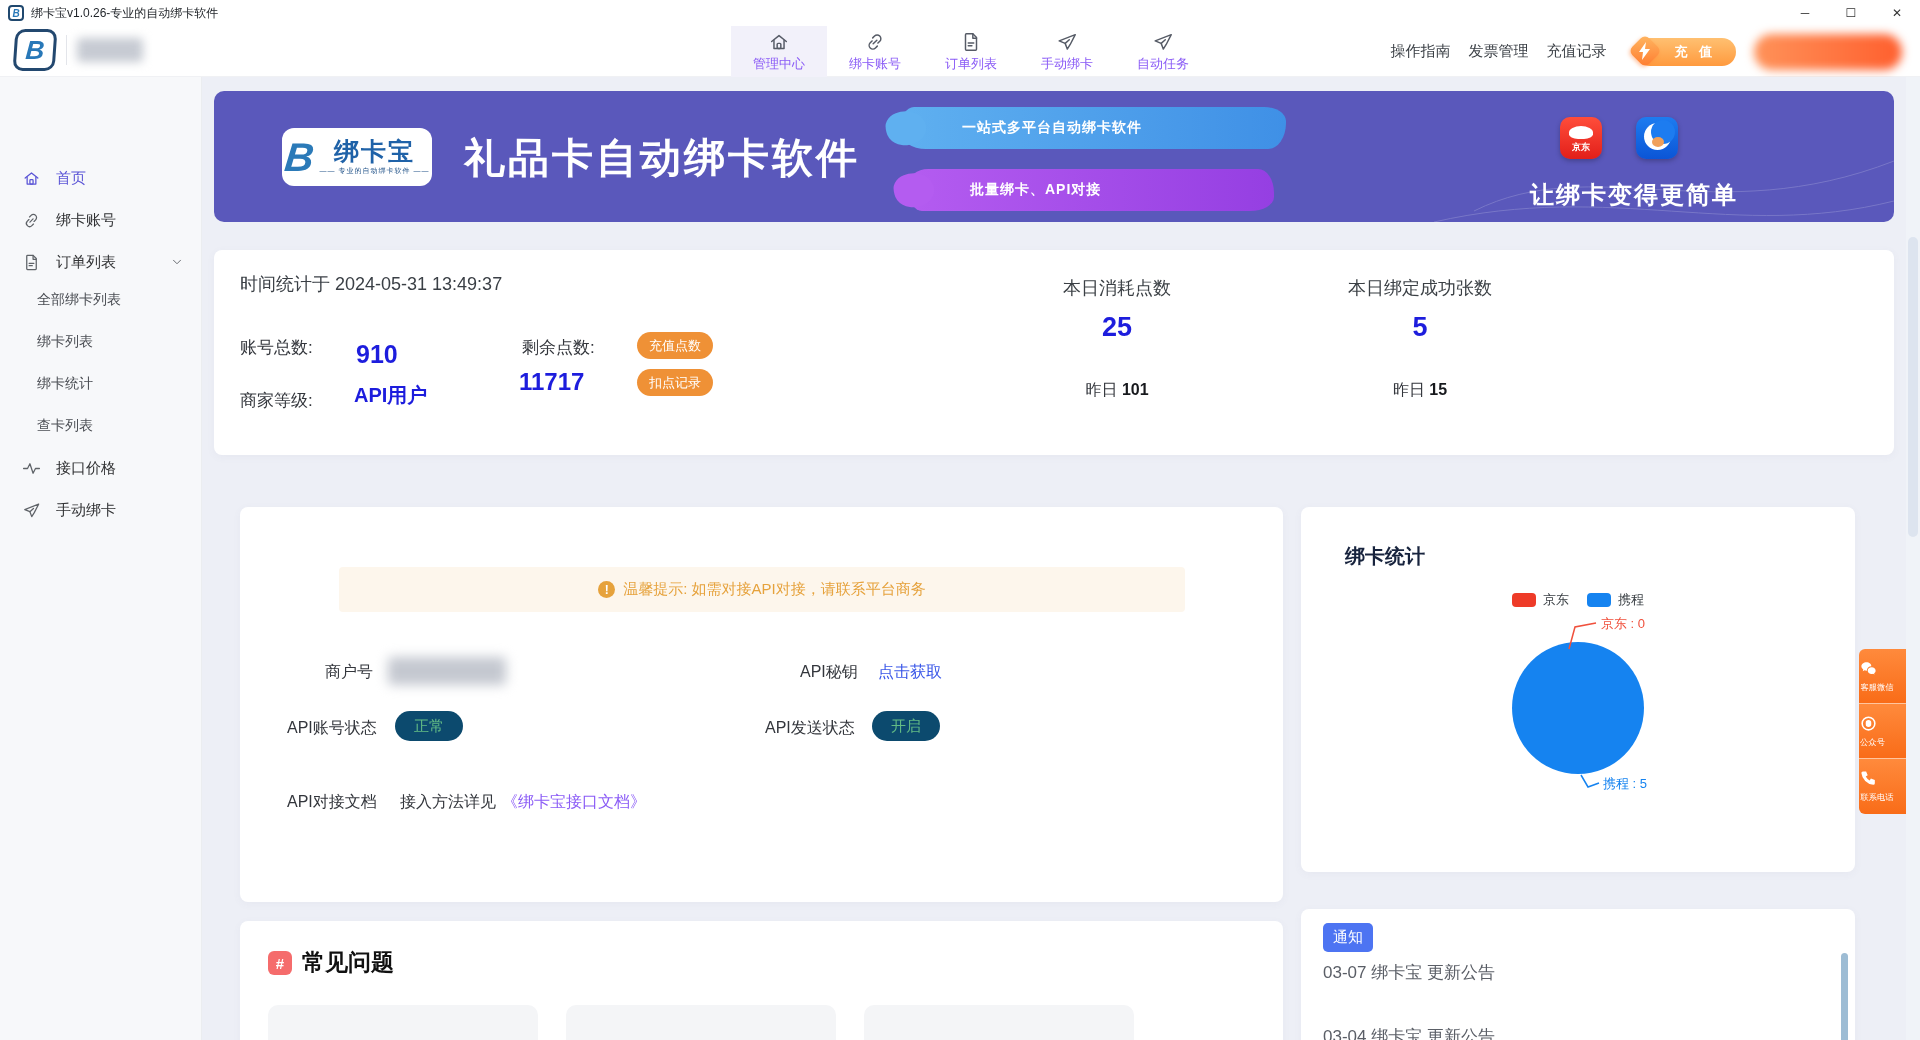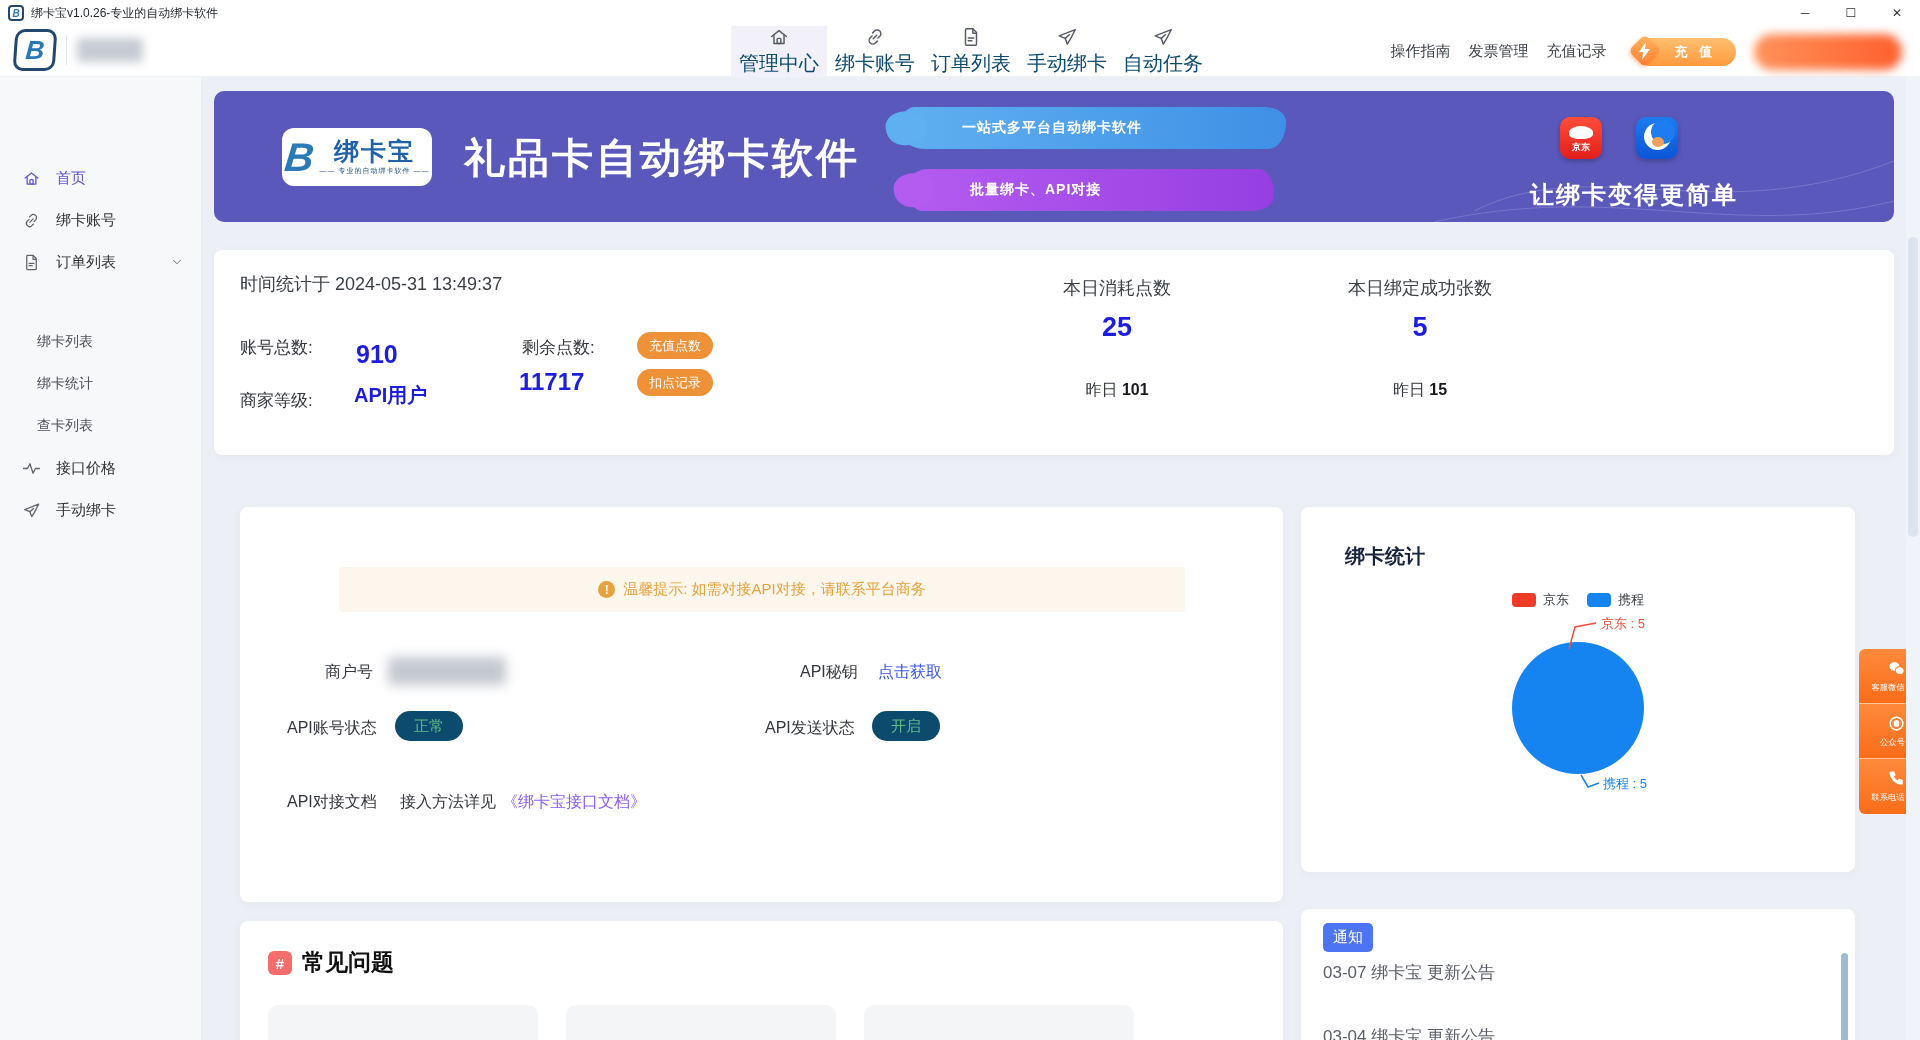--- a/index.html
+++ b/index.html
@@ -18,21 +18,21 @@
   .header{position:absolute;left:0;top:26px;width:1920px;height:51px;background:#fff;border-bottom:1px solid #f0f1f4;}
   .brand{position:absolute;left:14px;top:3px;display:flex;align-items:center;gap:10px;}
   .brand-logo{width:42px;height:42px;border:3px solid #23486f;border-radius:10px;background:#fff;display:flex;align-items:center;justify-content:center;font-size:26px;font-weight:900;font-style:italic;color:#2878b8;transform:skewX(-4deg);}
   .brand-divider{width:1px;height:30px;background:#e3e5ea;}
   .blur-name{width:66px;height:24px;border-radius:4px;background:#c7cbd3;filter:blur(5px);}
   .tabs{position:absolute;left:731px;top:0;height:51px;display:flex;}
   .tab{width:96px;height:51px;display:flex;flex-direction:column;align-items:center;justify-content:center;gap:2px;cursor:pointer;}
   .tab.active{background:#f2f1fa;}
   .tab-ico{width:22px;height:22px;display:block;}
   .tab-ico svg{width:22px;height:22px;stroke:#565b66;fill:none;stroke-width:1.6;stroke-linecap:round;stroke-linejoin:round;}
-  .tab-label{font-size:20px;color:#0c4a6e;}
+  .tab-label{font-size:13px;color:#8b5cf6;}
   .header-right{position:absolute;right:18px;top:0;height:51px;display:flex;align-items:center;gap:18px;}
   .hlink{font-size:15px;color:#3a3f45;text-decoration:none;cursor:pointer;}
   .recharge{position:relative;height:28px;margin-left:12px;padding:0 20px 0 38px;border-radius:15px;background:linear-gradient(180deg,#ffc071,#ff9a3e);display:flex;align-items:center;color:#fff;font-size:13px;font-weight:bold;letter-spacing:4px;cursor:pointer;}
   .bolt{position:absolute;left:-8px;top:-4px;width:34px;height:34px;}
   .bolt .dia{position:absolute;left:5px;top:5px;width:24px;height:24px;background:linear-gradient(135deg,#ffb863,#ff7a2e);border-radius:6px;transform:rotate(45deg);box-shadow:0 2px 4px rgba(255,122,46,.4);}
   .bolt svg{position:absolute;left:8px;top:7px;width:18px;height:20px;fill:#fff;}
   .blur-account{width:148px;height:36px;border-radius:18px;background:linear-gradient(90deg,#ff9259,#ff5f2e);filter:blur(5px);cursor:pointer;}
 
   
   .sidebar{position:absolute;left:0;top:77px;width:202px;height:963px;background:#f7f8fa;border-right:1px solid #ebedf0;}
@@ -116,21 +116,21 @@
   .faq-item{position:absolute;top:84px;width:270px;height:56px;background:#f4f5f7;border-radius:10px;cursor:pointer;}
 
   
   .noticecard{left:1099px;top:832px;width:554px;height:208px;overflow:hidden;}
   .nbadge{position:absolute;left:22px;top:14px;padding:5px 10px;background:#4d74f2;border-radius:5px;color:#fff;font-size:15px;}
   .nitem{position:absolute;left:22px;font-size:17px;color:#5a5e66;cursor:pointer;}
   .nthumb{position:absolute;left:540px;top:44px;width:7px;height:190px;border-radius:4px;background:#9dbcd4;cursor:pointer;}
 
   
   .float-group{position:absolute;left:1859px;top:649px;width:47px;border-radius:6px 0 0 6px;overflow:hidden;}
-  .fbtn{width:47px;height:55px;background:linear-gradient(180deg,#ff8a3c,#f96c18);display:flex;flex-direction:column;align-items:flex-end;justify-content:center;gap:3px;cursor:pointer;border-bottom:1px solid rgba(255,255,255,.5);}
+  .fbtn{width:47px;height:55px;background:linear-gradient(180deg,#ff8a3c,#f96c18);display:flex;flex-direction:column;align-items:flex-start;justify-content:center;gap:3px;cursor:pointer;border-bottom:1px solid rgba(255,255,255,.5);}
   .fbtn:last-child{border-bottom:0;}
   .fbtn svg{width:19px;height:19px;fill:#fff;stroke:none;}
   .fbtn span{font-size:9px;color:#fff;white-space:nowrap;transform:scale(.92);}
 
   
   .page-scroll{position:absolute;left:1906px;top:77px;width:14px;height:963px;background:#f0f3f8;}
   .page-thumb{position:absolute;left:2px;top:160px;width:10px;height:300px;border-radius:5px;background:#dde4ef;cursor:pointer;}
 </style>
 </head>
 <body>
@@ -249,20 +249,21 @@
       <svg viewBox="0 0 24 24">
           <path d="M7 3h7l4 4v13a1 1 0 01-1 1H7a1 1 0 01-1-1V4a1 1 0 011-1z"></path>
           <path d="M14 3v5h4"></path>
           <path d="M9 13h6M9 16h4"></path>
         </svg>
       <span>订单列表</span>
       <svg class="chev" viewBox="0 0 24 24">
           <polyline points="6 9 12 15 18 9"></polyline>
         </svg>
     </div>
+    <div class="ssub" style="top:203px">全部绑卡列表</div>
     <div class="ssub" style="top:245px">绑卡列表</div>
     <div class="ssub" style="top:287px">绑卡统计</div>
     <div class="ssub" style="top:329px">查卡列表</div>
     <div class="snav" style="top:370px">
       <svg viewBox="0 0 24 24">
           <polyline points="2 12 7 12 10 6 14 18 17 12 22 12"></polyline>
         </svg>
       <span>接口价格</span>
     </div>
     <div class="snav" style="top:412px">
@@ -363,21 +364,21 @@
         <div class="litem">
           <span class="lswatch" style="background:#1583f0"></span>
           <span class="ltext">携程</span>
         </div>
       </div>
       <div class="pie"></div>
       <svg class="pie-svg" width="554" height="365">
         <polyline points="268,142 274,120 295,116" fill="none" stroke="#f0503c" stroke-width="1.5"></polyline>
         <polyline points="280,268 287,280 298,276" fill="none" stroke="#1583f0" stroke-width="1.5"></polyline>
       </svg>
-      <div class="plab red">京东 : 5</div>
+      <div class="plab red">京东 : 0</div>
       <div class="plab blue">携程 : 5</div>
     </div>
 
     <div class="card faqcard">
       <div class="faq-ico">#</div>
       <div class="faq-title">常见问题</div>
       <div class="faq-item" style="left:28px"></div>
       <div class="faq-item" style="left:326px"></div>
       <div class="faq-item" style="left:624px"></div>
     </div>

